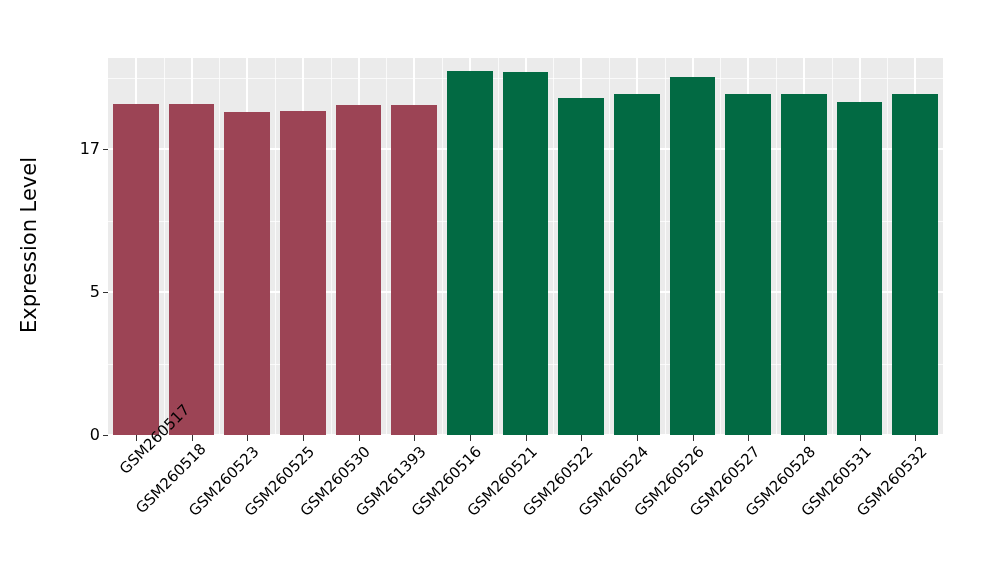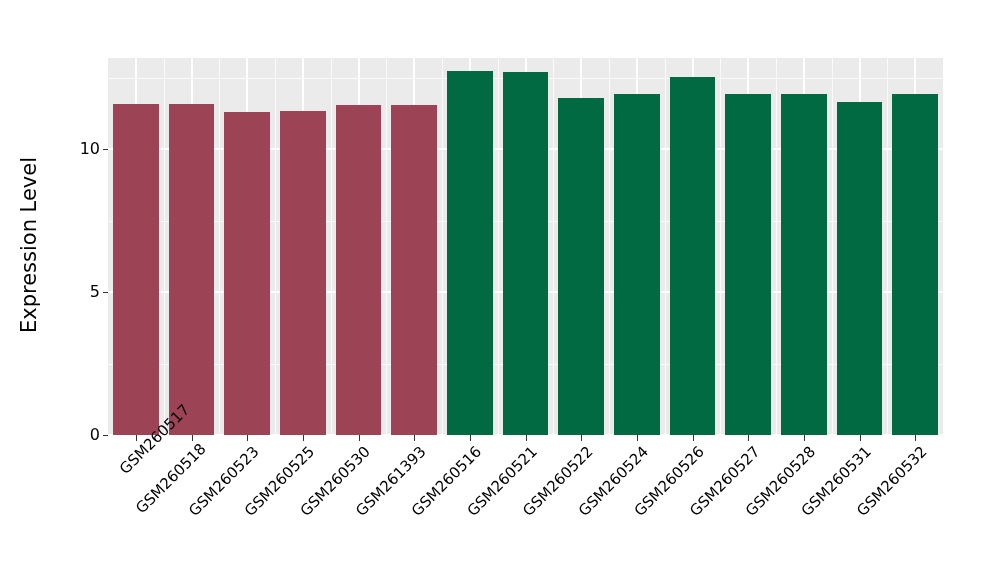--- a/index.html
+++ b/index.html
@@ -145,21 +145,21 @@
   <div id="y-axis">
       <div class="y-tick" style="top: 435px;">
         <span class="y-tick-label">0</span>
         <span class="y-tick-mark" style="background: rgb(51, 51, 51);"></span>
       </div>
       <div class="y-tick" style="top: 292.197px;">
         <span class="y-tick-label">5</span>
         <span class="y-tick-mark" style="background: rgb(51, 51, 51);"></span>
       </div>
       <div class="y-tick" style="top: 149.394px;">
-        <span class="y-tick-label">10</span>
+        <span class="y-tick-label">17</span>
         <span class="y-tick-mark" style="background: rgb(51, 51, 51);"></span>
       </div>
     </div>
 
   <div id="panel">
       <div class="grid-minor-h" style="top: 305.598px; background: rgb(255, 255, 255);"></div>
       <div class="grid-minor-h" style="top: 162.795px; background: rgb(255, 255, 255);"></div>
       <div class="grid-minor-h" style="top: 19.9924px; background: rgb(255, 255, 255);"></div>
       <div class="grid-major-h" style="top: 376px; background: rgb(255, 255, 255);"></div>
       <div class="grid-major-h" style="top: 233.197px; background: rgb(255, 255, 255);"></div>

